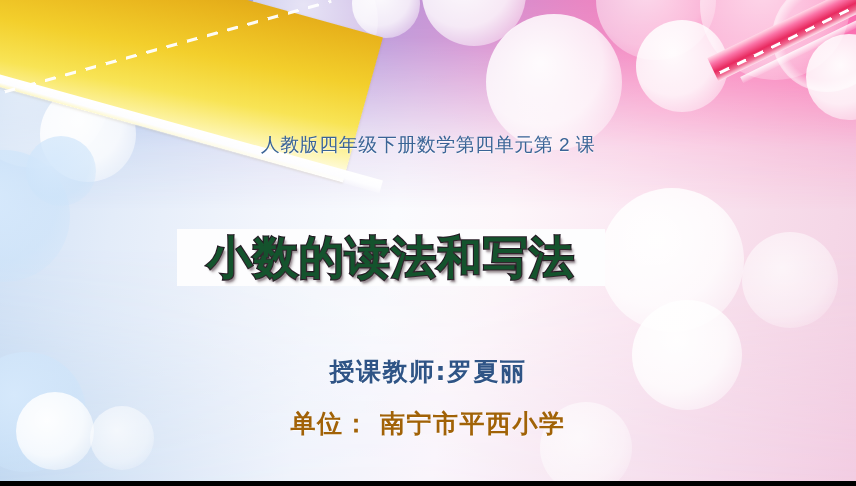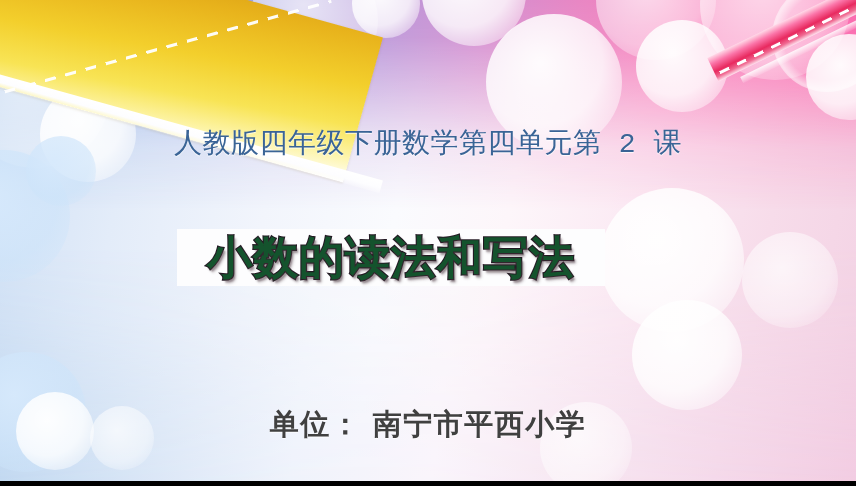--- a/index.html
+++ b/index.html
@@ -142,22 +142,22 @@
     transform-origin: right top;
     background: linear-gradient(to bottom, rgba(255,255,255,0.85), rgba(255,255,255,0.1));
   }
 
   
   .subtitle {
     position: absolute;
     left: 0; right: 0;
     top: 130px;
     text-align: center;
-    font-family: Liberation Mono, monospace;
-    font-size: 28px;
+    font-family: Liberation Sans, sans-serif;
+    font-size: 19px;
     line-height: 30px;
     letter-spacing: 0.5px;
     color: #3a6496;
     font-weight: 500;
     text-shadow: 0 1px 1px rgba(255,255,255,0.85);
     white-space: nowrap;
   }
 
   .title-plate {
     position: absolute;
@@ -198,25 +198,25 @@
     color: #2f5486;
     text-shadow: 0 1px 1px rgba(255,255,255,0.8);
     white-space: nowrap;
   }
   .unit-line {
     position: absolute;
     left: 0; right: 0;
     top: 408px;
     text-align: center;
     font-family: "DejaVu Sans", "Liberation Sans", sans-serif;
-    font-size: 29px;
+    font-size: 25px;
     line-height: 32px;
     font-weight: 700;
     letter-spacing: 1.5px;
-    color: #404040;
+    color: #a16207;
     text-shadow: 0 1px 1px rgba(255,255,255,0.8);
     white-space: nowrap;
   }
 
   
   .bottom-bar {
     position: absolute;
     left: 0; bottom: 0;
     width: 856px;
     height: 5px;
@@ -263,18 +263,19 @@
   <div class="ribbon-tr"></div>
   <div class="ribbon-tr2"></div>
   <div class="dash-tr"></div>
 
   <div class="subtitle">人教版四年级下册数学第四单元第 2 课</div>
 
   <div class="title-plate">
     <span class="title-text">小数的读法和写法</span>
   </div>
 
+  <div class="teacher-line">授课教师:罗夏丽</div>
 
   <div class="unit-line">单位： 南宁市平西小学</div>
 
   <div class="bottom-bar"></div>
 
 </div>
 
 </body></html>

